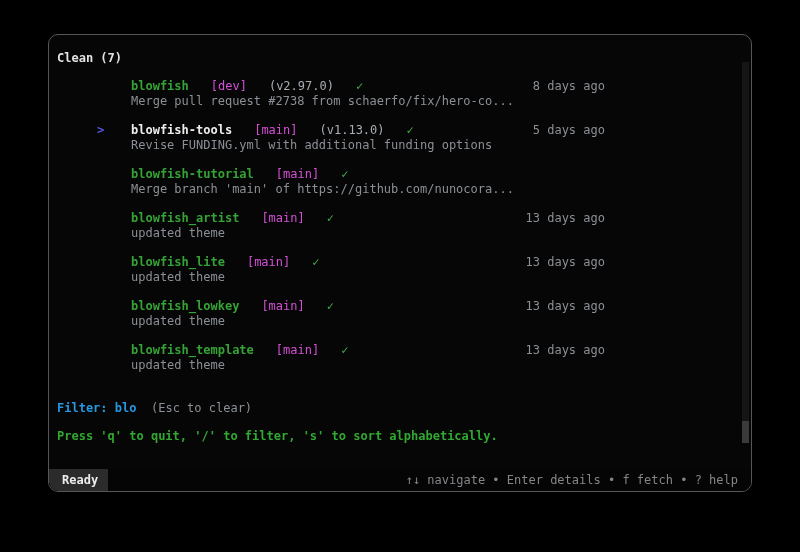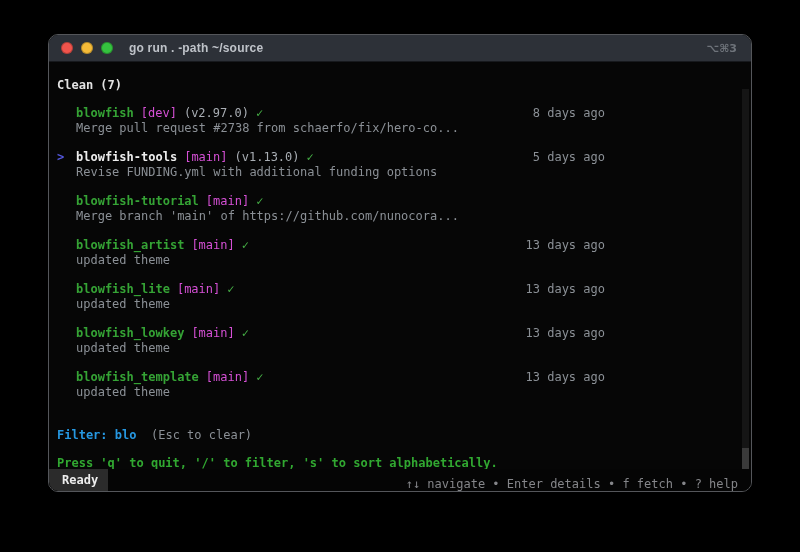--- a/index.html
+++ b/index.html
@@ -30,61 +30,52 @@
     font:bold 11px "DejaVu Sans",sans-serif;
   }
   
   .content{
     position:relative;height:410px;padding:16px 8px;box-sizing:border-box;
     font-size:12px;line-height:15px;color:#d0d0d0;
   }
   .header-line{font-weight:bold;color:#e3e3e3;white-space:pre;}
   .repo-list{margin-top:13px;width:548px;}
   .repo-row{margin-bottom:14px;}
-  .row-line{display:flex;gap:7px;white-space:pre;position:relative;align-items:baseline;}
+  .row-line{display:flex;gap:22px;white-space:pre;position:relative;align-items:baseline;margin-left:40px;}
   .prefix{flex:none;width:12px;}
   .cursor-char{color:var(--cursor-indigo);font-weight:bold;}
   .repo-name{color:var(--repo-green);font-weight:bold;}
   .repo-row.selected .repo-name{color:var(--selected-name);}
   .branch{color:var(--branch-magenta);font-weight:normal;}
   .version{color:var(--version-text);}
   .check{color:var(--check-green);}
   .time{position:absolute;right:0;top:0;color:var(--muted);font-weight:normal;}
   .message{color:var(--muted);}
   .filter-line{margin-top:28px;white-space:pre;}
   .filter-label,.filter-value{color:var(--filter-blue);font-weight:bold;}
   .filter-hint{color:var(--muted);text-align:right;}
   .help-line{margin-top:13px;color:var(--help-green);font-weight:bold;white-space:pre;}
   
   .scrollbar{position:absolute;right:2px;top:27px;bottom:2px;width:7px;background:#151515;}
   .scrollbar .thumb{position:absolute;bottom:0;left:0;width:100%;height:22px;background:#3a3a3a;}
   
   .statusbar{
     position:absolute;left:0;right:0;bottom:0;height:22px;background:#050505;
-    display:flex;align-items:flex-end;font-size:12px;
+    display:flex;align-items:center;font-size:12px;
   }
   .ready-badge{
     height:100%;display:inline-flex;align-items:center;padding:0 10px 0 13px;
     background:#2b2b2b;color:#ededed;font-weight:bold;border-radius:0 0 0 9px;
   }
   .status-hints{position:absolute;right:13px;color:#85868a;white-space:pre;}
 </style>
 </head>
 <body style="--repo-green: #35a335; --branch-magenta: #d650d6; --check-green: #46b046; --selected-name: #ededed; --cursor-indigo: #5457dd; --filter-blue: #2697e0; --help-green: #31a831; --muted: #8b9096; --version-text: #a9aeb4; --titlebar-bg: #2d3138; --traffic-red: #f0544c; --traffic-yellow: #f5bb38; --traffic-green: #35c23f;">
 
 <div class="window">
-  <div class="titlebar">
-    <div class="lights">
-      <span class="light red"></span>
-      <span class="light yellow"></span>
-      <span class="light green"></span>
-    </div>
-    <span class="title">go run . -path ~/source</span>
-    <span class="shortcut">⌥⌘3</span>
-  </div>
 
   <div class="content">
     <div class="header-line">Clean (7)</div>
 
     <div class="repo-list" id="repo-list">
   <div class="repo-row">
     <div class="row-line">
       <span class="prefix"><span class="cursor-char"></span></span>
       <span class="repo-name">blowfish</span>
       <span class="branch">[dev]</span>

